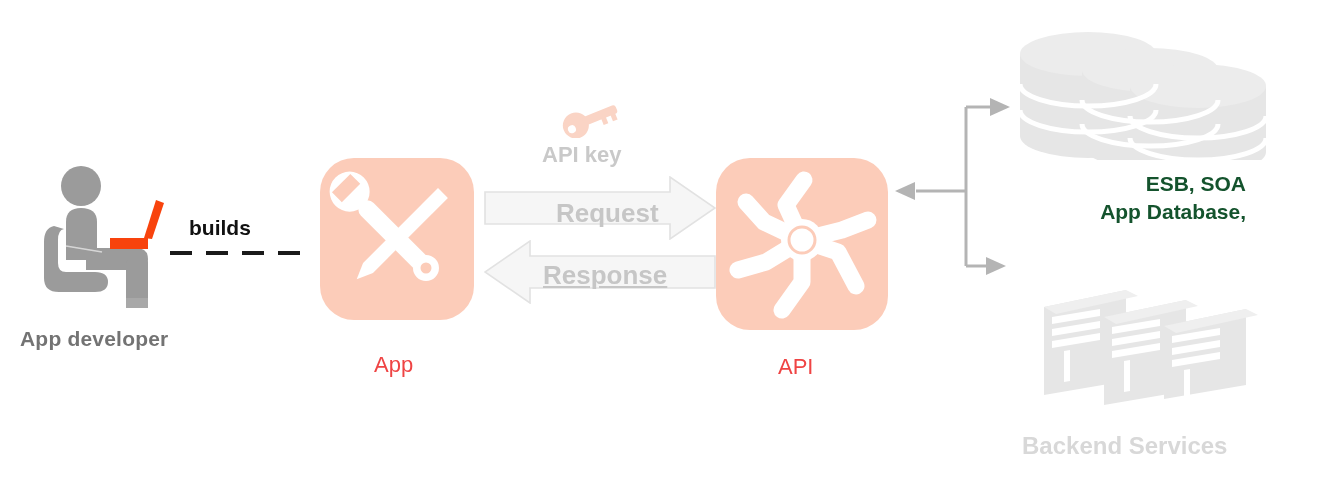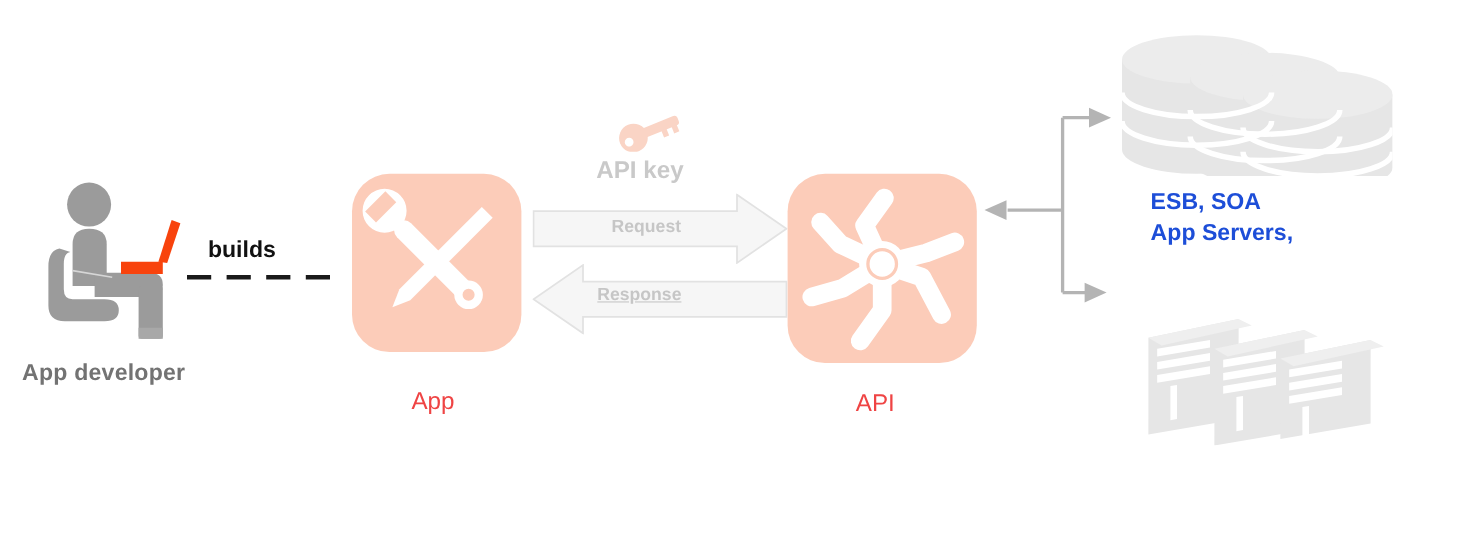--- a/index.html
+++ b/index.html
@@ -34,36 +34,36 @@
     white-space: nowrap;
   }
   .lbl-grey-lite {
     font-size: 22px;
     font-weight: normal;
     color: #ef4444;
     white-space: nowrap;
     margin-top: 20px;
   }
   .lbl-arrow {
-    font-size: 16px;
+    font-size: 26px;
     font-weight: bold;
     color: #c6c6c6;
     white-space: nowrap;
   }
   .lbl-backend {
     font-size: 24px;
     font-weight: bold;
     color: #d8d8d8;
     white-space: nowrap;
   }
   .lbl-stack {
     font-size: 21px;
     font-weight: bold;
-    color: #1d4ed8;
-    text-align: left;
+    color: #14532d;
+    text-align: right;
     line-height: 28px;
   }
   .lbl-builds {
     font-size: 21px;
     font-weight: bold;
     color: #111111;
     white-space: nowrap;
   }
 
   
@@ -214,21 +214,21 @@
         <path d="M66 72 a68 22 0 0 0 136 0"></path>
         <path d="M66 96 a68 22 0 0 0 136 0"></path>
         <path d="M114 88 a68 22 0 0 0 136 0"></path>
         <path d="M114 110 a68 22 0 0 0 136 0"></path>
       </g>
     </svg>
   </div>
 
   <div class="abs lbl-stack" style="left:1046px; top:170px; width:200px;">
     <div>ESB, SOA</div>
-    <div>App Servers,</div>
+    <div>App Database,</div>
   </div>
 
   <div class="abs" style="left:1020px; top:285px; width:240px; height:120px;">
     <svg width="240" height="120" viewBox="0 0 240 120">
 
       <g>
         <path d="M24 22 L106 5 L106 96 L24 110 Z" fill="#e6e6e6"></path>
         <path d="M24 22 L106 5 L118 11 L36 29 Z" fill="#efefef"></path>
         <g fill="#ffffff">
           <path d="M32 32 L80 24 L80 31 L32 39 Z"></path>
@@ -255,14 +255,15 @@
         <g fill="#ffffff">
           <path d="M152 51 L200 43 L200 50 L152 58 Z"></path>
           <path d="M152 63 L200 55 L200 62 L152 70 Z"></path>
           <path d="M152 75 L200 67 L200 74 L152 82 Z"></path>
           <path d="M164 85 L170 84 L170 112 L164 113 Z"></path>
         </g>
       </g>
     </svg>
   </div>
 
+  <div class="abs lbl-backend" style="left:1022px; top:432px;">Backend Services</div>
 
 </div>
 
 </body></html>

